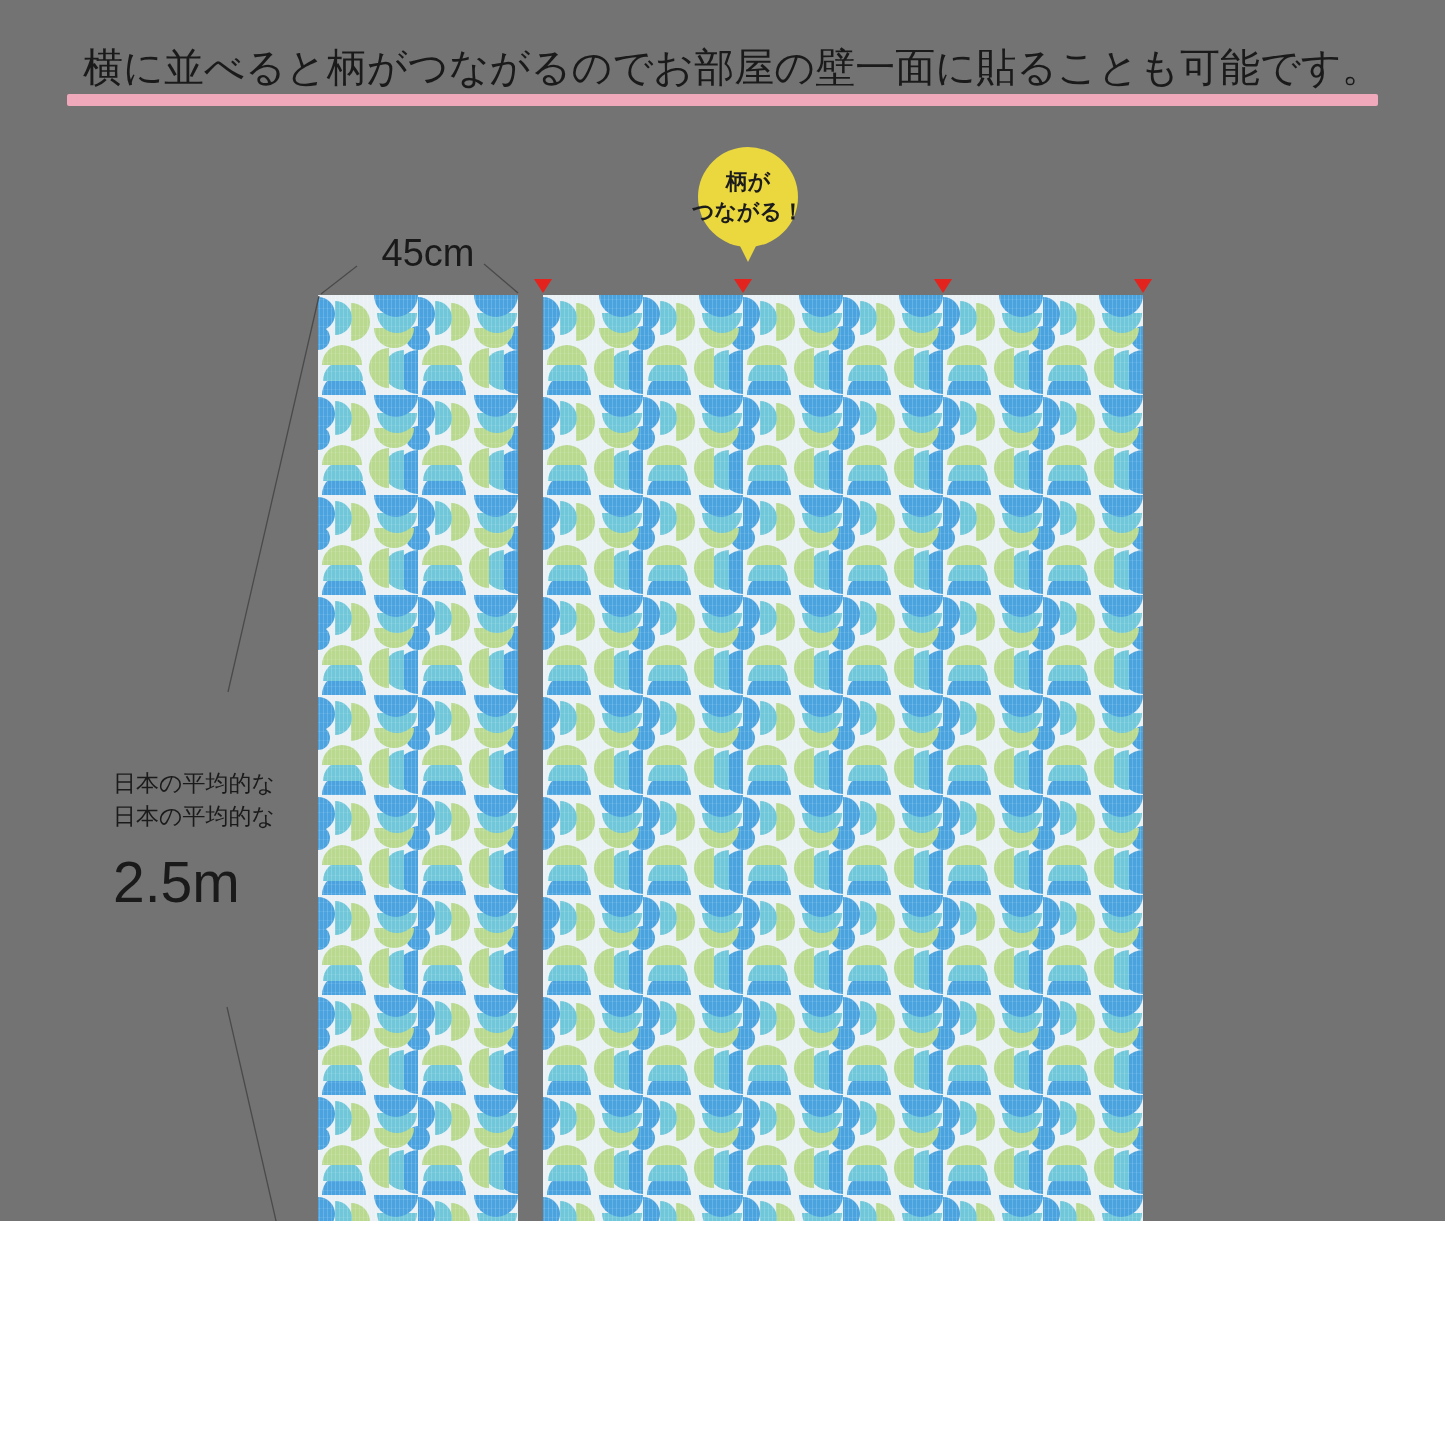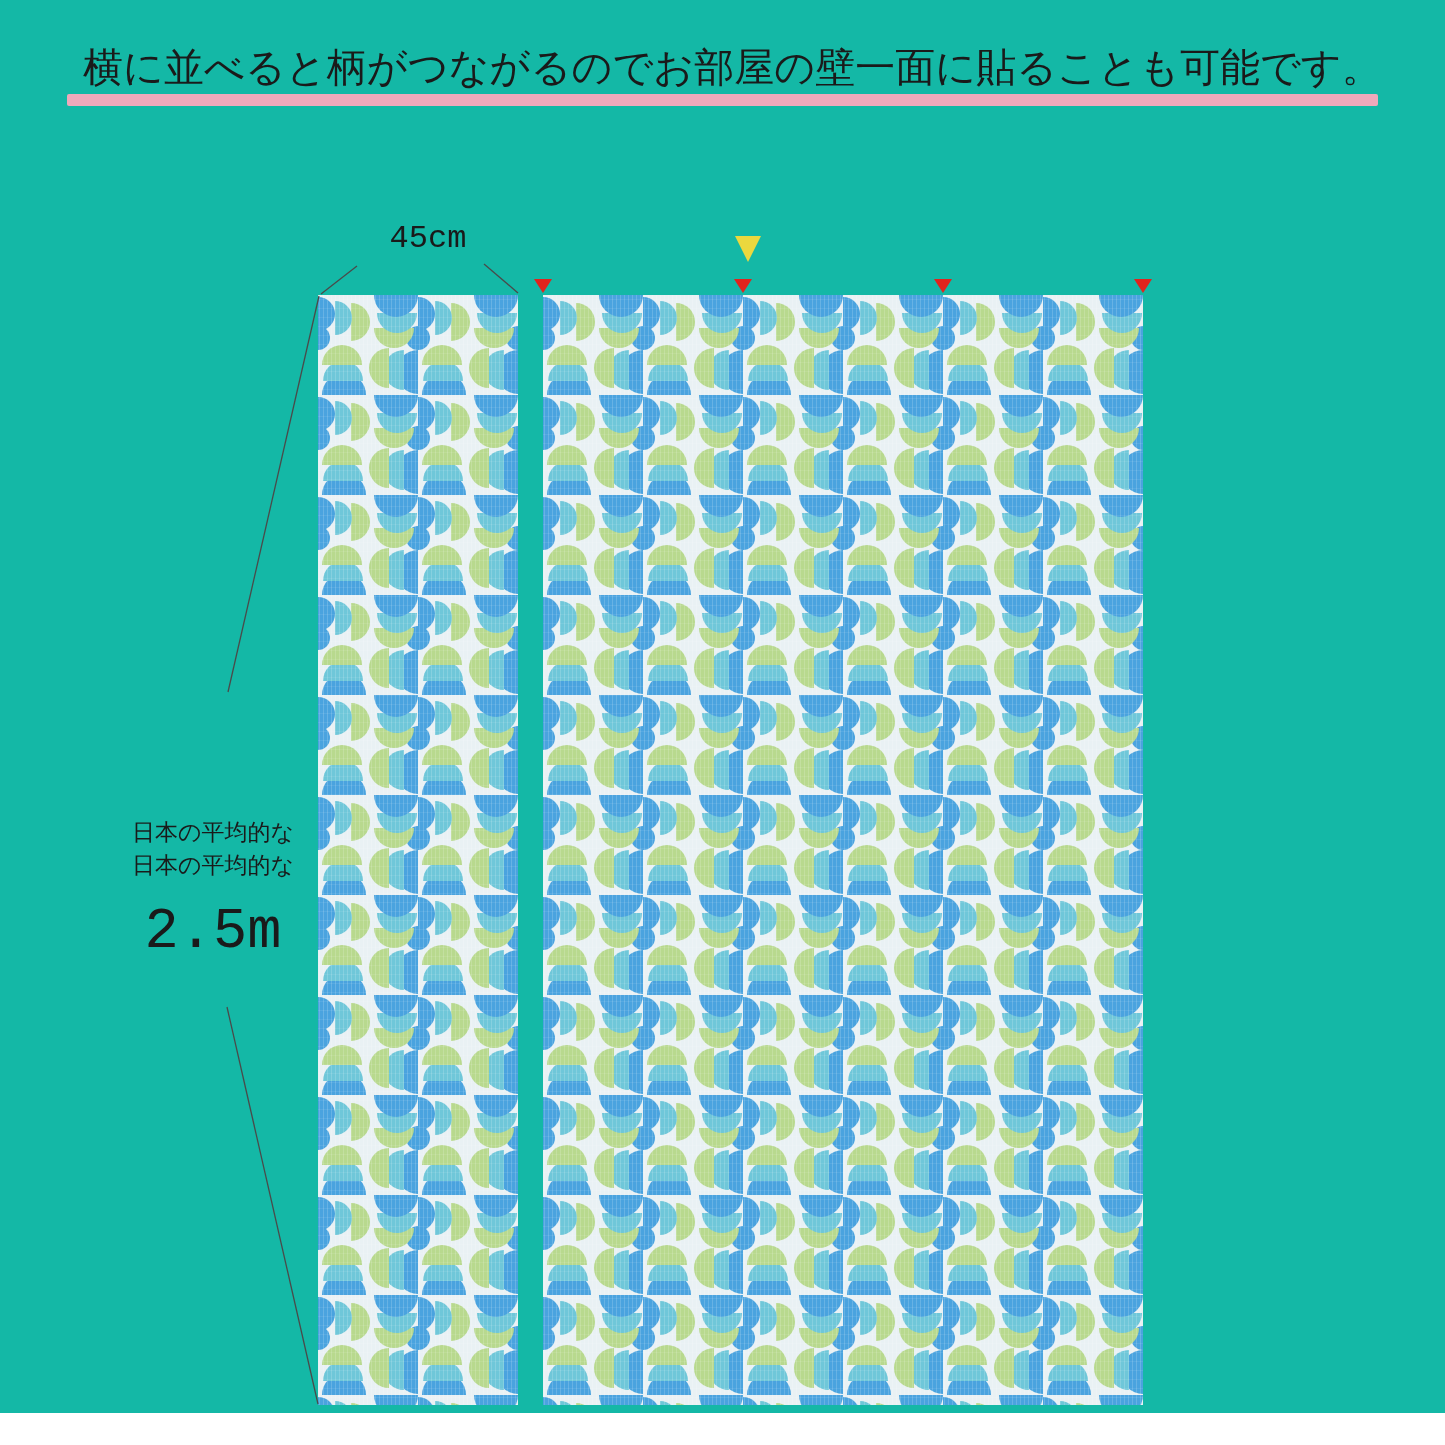--- a/index.html
+++ b/index.html
@@ -1,18 +1,18 @@
 <!DOCTYPE html>
 <html style="--headline-text: #1a1a1a; --underline-pink: #f0a9bb; --badge-yellow: #ebd83e; --badge-text: #1c1c1c; --marker-red: #e2231e; --dimension-line: #4a4a4a; --wallpaper-blue: #4aa3df; --wallpaper-cyan: #6fc7d9; --wallpaper-green: #b8d98e; --wallpaper-bg: #e9f1f4;"><head>
 <meta charset="utf-8">
 <style>
   html,body{margin:0;padding:0;background:#ffffff;}
   #stage{
-    position:relative;width:1445px;height:1413px;overflow:hidden;background:#14b8a6;
-    font-family:Liberation Mono, monospace;
+    position:relative;width:1445px;height:1221px;overflow:hidden;background:#737373;
+    font-family:Liberation Sans, sans-serif;
   }
   
   .headline-underline{
     position:absolute;left:67px;top:94px;width:1311px;height:12px;
     background:var(--underline-pink);border-radius:2px;
   }
   .page-title{
     position:absolute;left:83px;top:40px;width:1320px;margin:0;
     font-size:40px;font-weight:500;color:var(--headline-text);
     letter-spacing:0px;white-space:nowrap;
@@ -30,25 +30,25 @@
     border-top:26px solid var(--badge-yellow);
   }
   
   .seam-marker{
     position:absolute;top:279px;width:0;height:0;
     border-left:9px solid transparent;border-right:9px solid transparent;
     border-top:14px solid var(--marker-red);
   }
   
   .width-label{
-    position:absolute;left:328px;top:220px;width:200px;text-align:center;
-    font-size:32px;color:var(--headline-text);
+    position:absolute;left:328px;top:232px;width:200px;text-align:center;
+    font-size:38px;color:var(--headline-text);
   }
   .height-caption{
-    position:absolute;left:113px;top:818px;width:200px;text-align:center;
+    position:absolute;left:113px;top:767px;width:200px;
     color:var(--headline-text);
   }
   .height-caption .cap-line{font-size:23px;line-height:33px;}
   .height-value{font-size:57px;margin-top:16px;}
   
   .lines-overlay{position:absolute;left:0;top:0;pointer-events:none;z-index:1;}
   .lines-overlay line{stroke:var(--dimension-line);stroke-width:1.3;}
   
   .panel{position:absolute;top:295px;display:block;}
   .panel-left{left:318px;}
@@ -98,20 +98,24 @@
   <h1 class="page-title">横に並べると柄がつながるのでお部屋の壁一面に貼ることも可能です。</h1>
 
   <svg class="lines-overlay" width="1445" height="1445" viewBox="0 0 1445 1445">
     <line x1="357" y1="266" x2="321" y2="294"></line>
     <line x1="484" y1="264" x2="518" y2="293"></line>
     <line x1="319" y1="296" x2="228" y2="692"></line>
     <line x1="227" y1="1007" x2="318" y2="1404"></line>
   </svg>
 
   <div class="badge-tail"></div>
+  <div class="badge">
+    <span>柄が</span>
+    <span>つながる！</span>
+  </div>
 
   <div class="seam-marker" style="left:534px"></div>
   <div class="seam-marker" style="left:734px"></div>
   <div class="seam-marker" style="left:934px"></div>
   <div class="seam-marker" style="left:1134px"></div>
 
   <div class="width-label">45cm</div>
 
   <div class="height-caption">
     <div class="cap-line">日本の平均的な</div>

